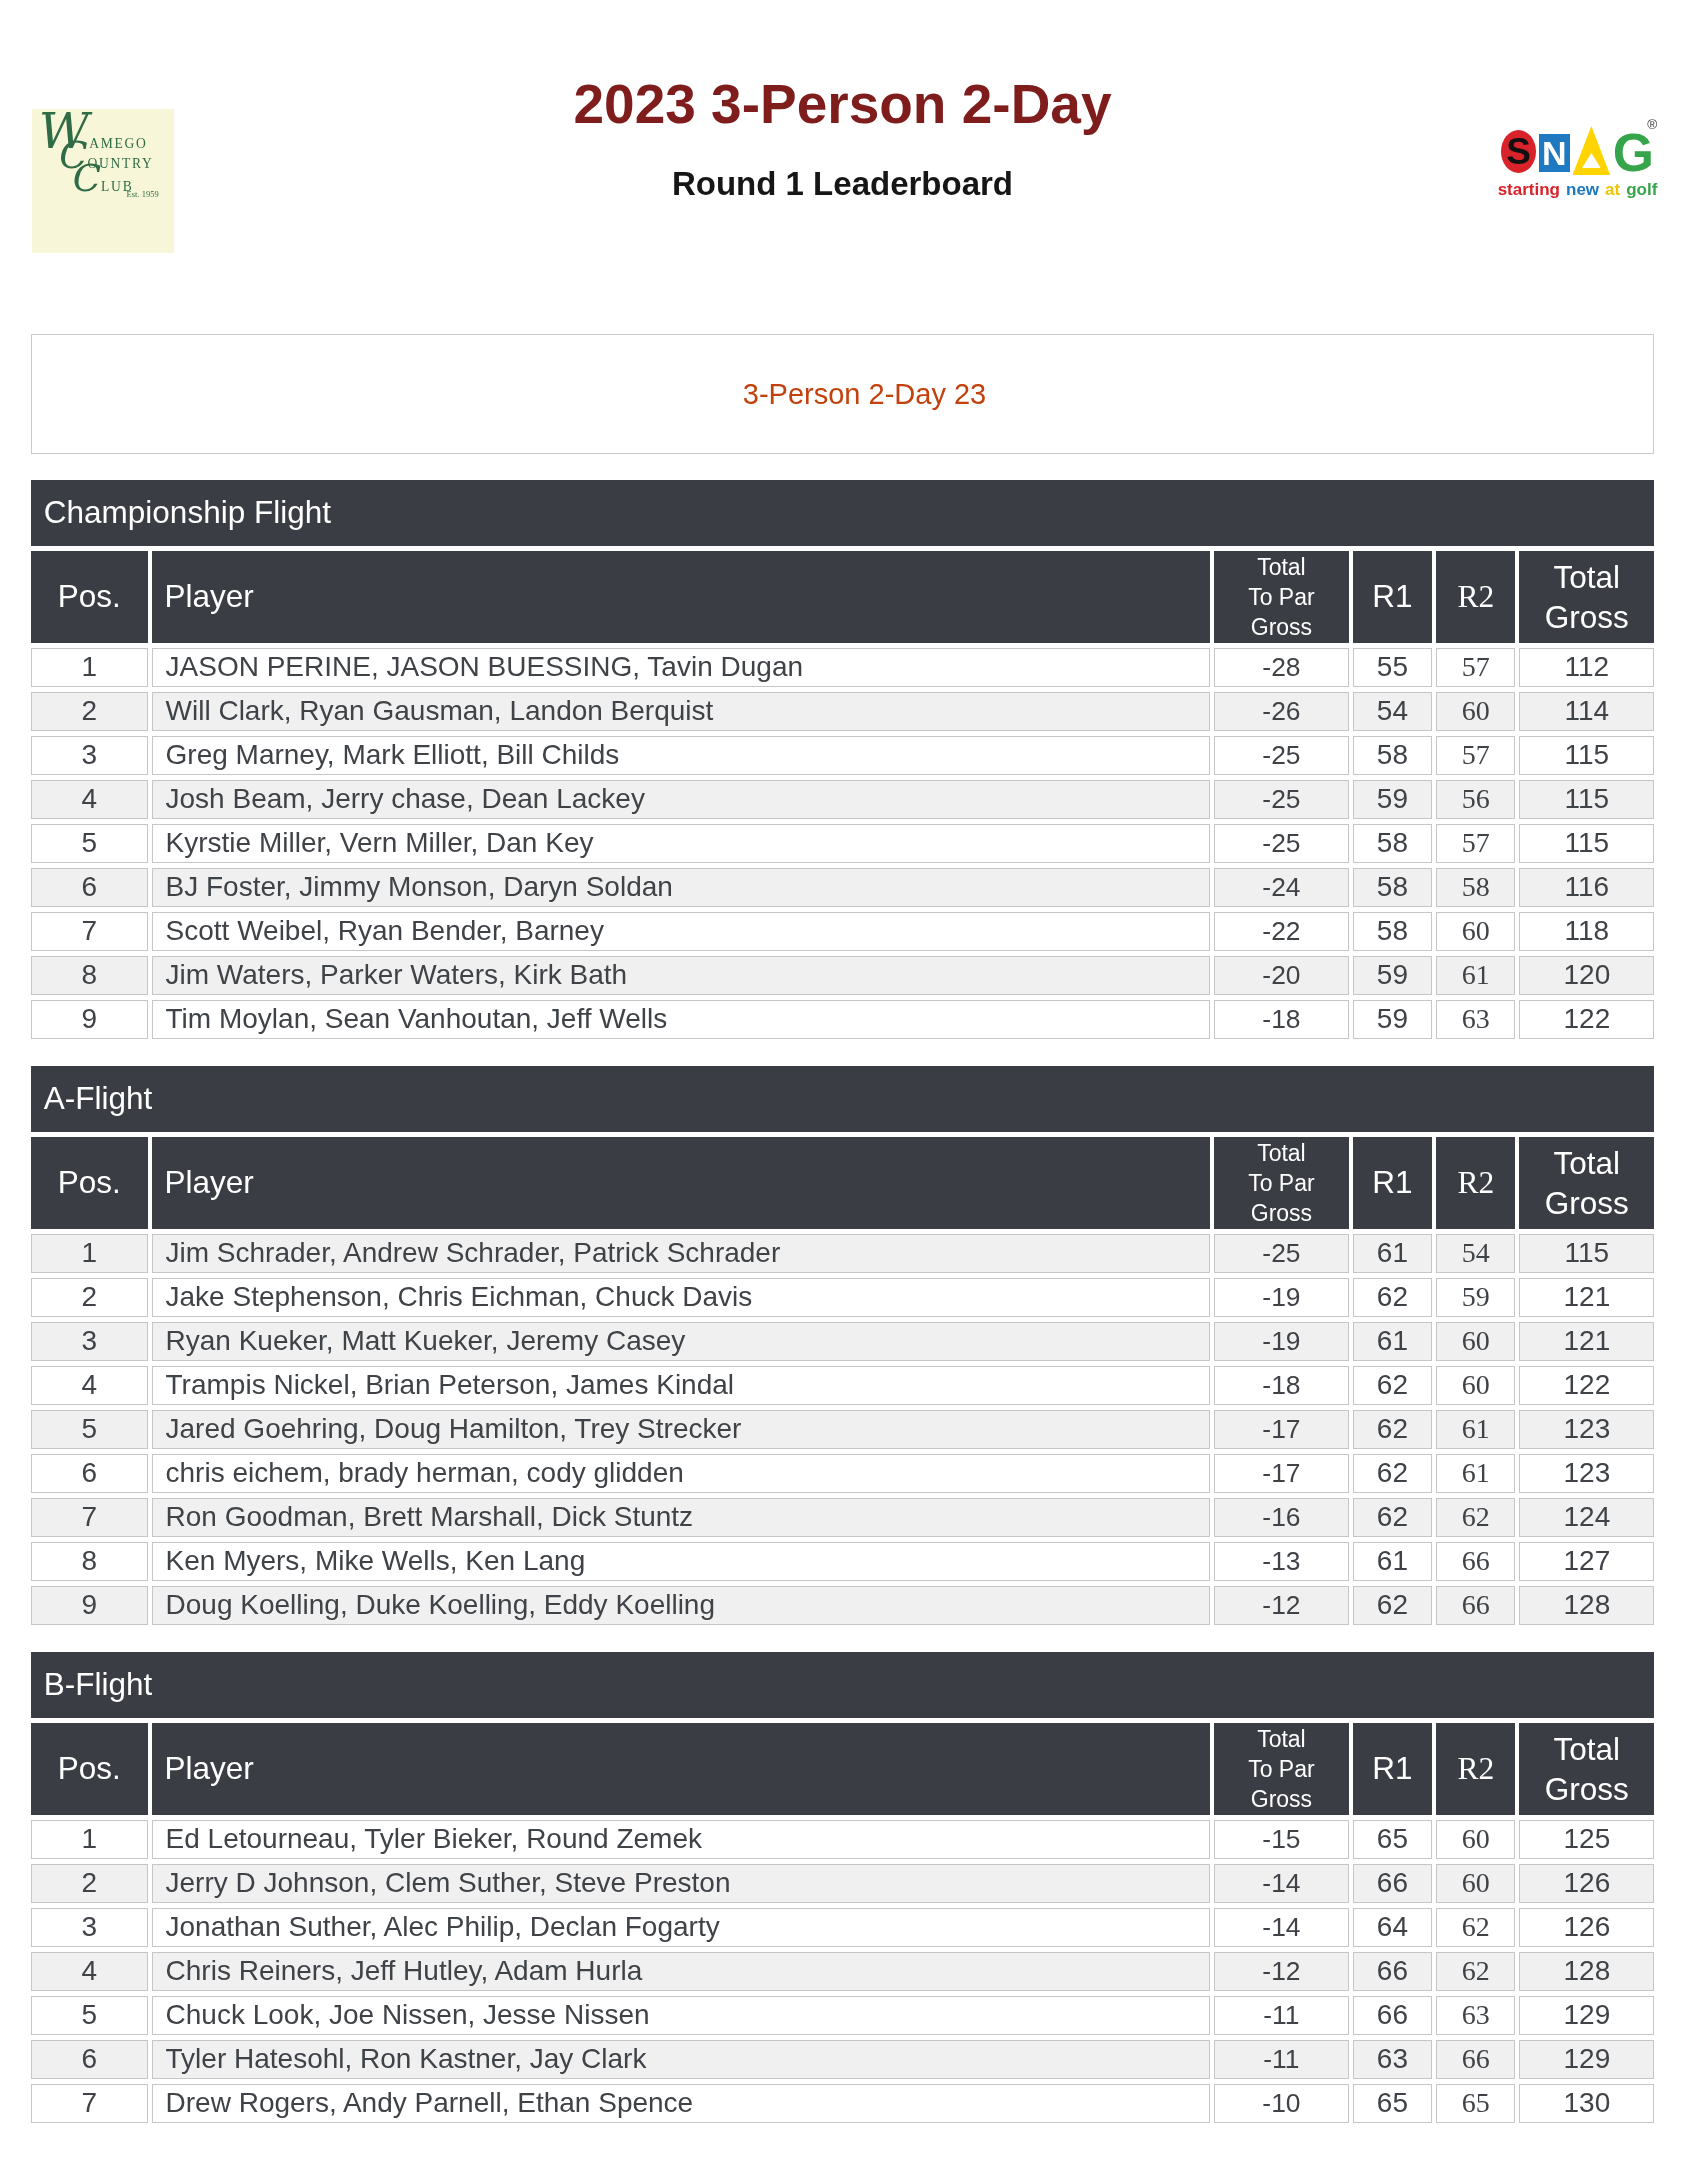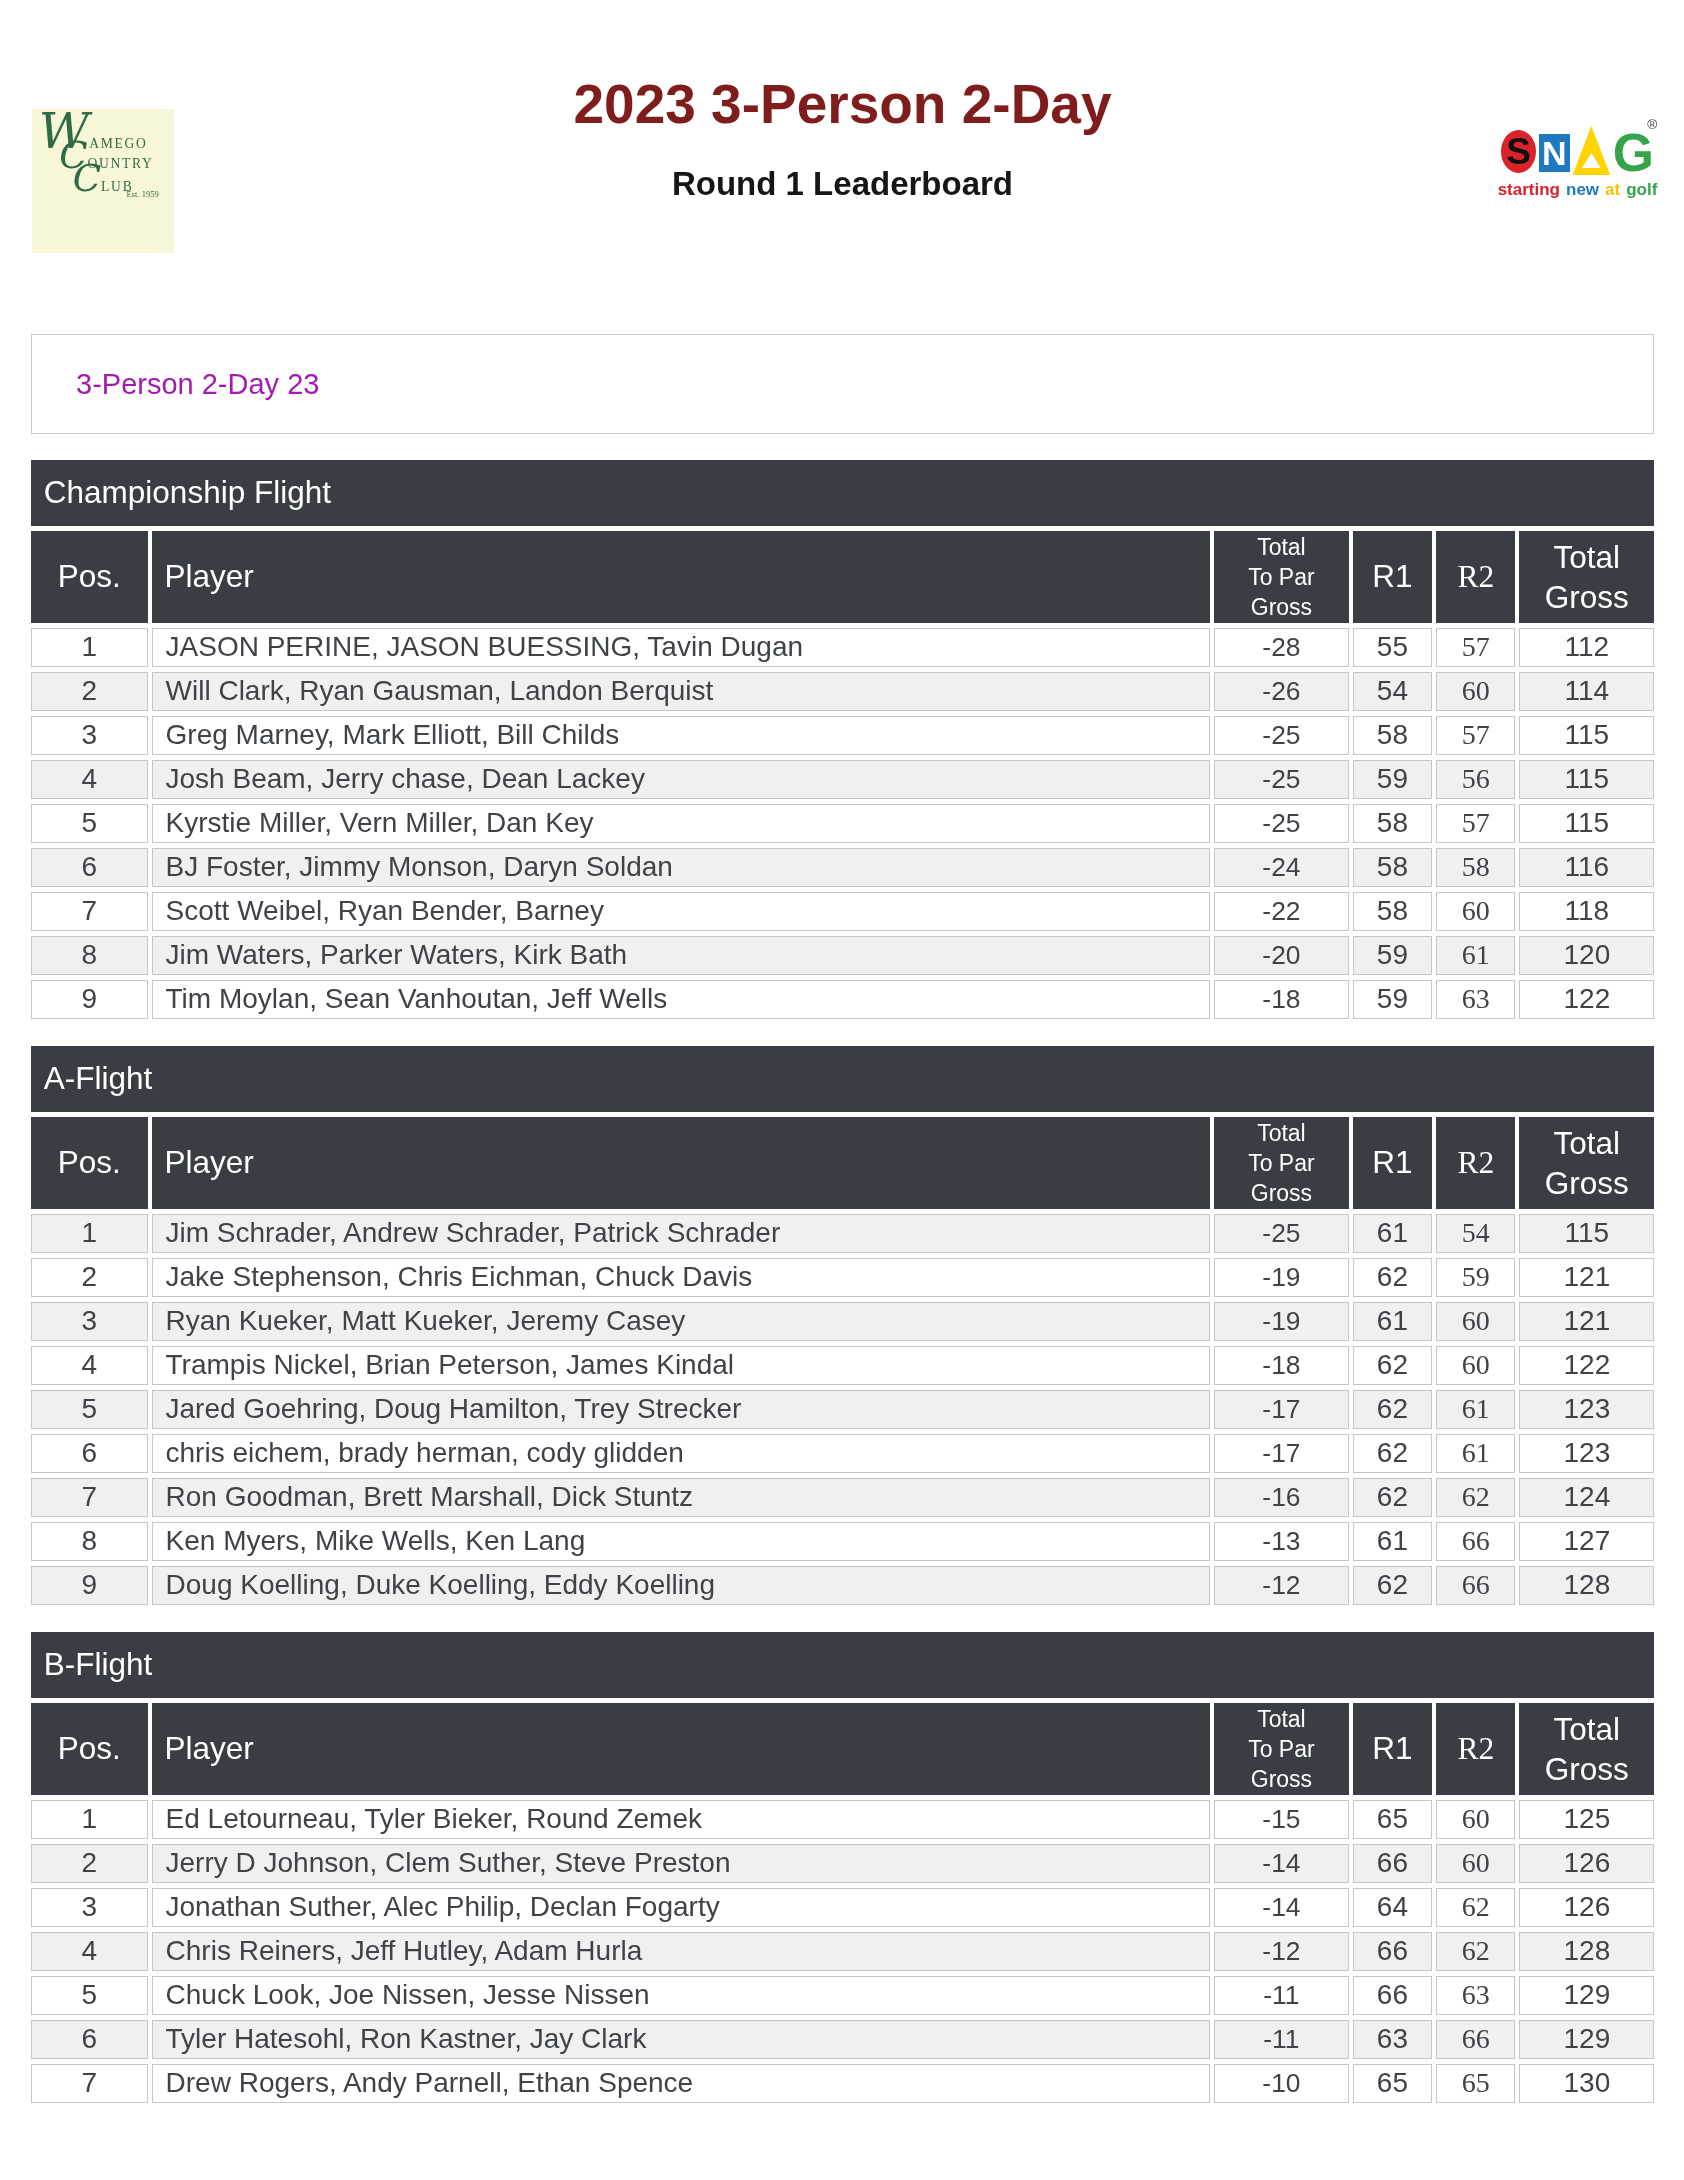--- a/index.html
+++ b/index.html
@@ -62,24 +62,24 @@
     width: 19px; height: 15.3px; background: #ffffff;
     clip-path: polygon(50% 0, 100% 100%, 0 100%);
   }
   .snag-a i { font-style: normal; font-size: 0; }
   .snag-g { font-size: 53px; font-weight: bold; color: #35a44a; line-height: 44px; }
   .snag-r { position: absolute; right: -3.4px; top: -6.8px; font-size: 13.6px; color: #3a3a3a; }
   .snag-tagline { display: flex; justify-content: center; gap: 6px; margin-top: 5.1px; font-size: 17px; font-weight: bold; }
 
   
   .event-box {
-    margin: 0 31px 25.6px 31px; height: 100px;
+    margin: 0 31px 25.6px 31px; height: 120px;
     border: 1.7px solid #cacaca;
     display: flex; align-items: center; padding-left: 44px;
-    font-size: 29px; color: #a21caf; background: #ffffff;
+    font-size: 29px; color: #c2410c; background: #ffffff; justify-content: center;
   }
 
   
   .flights { margin: 0 31px; }
   .flight { margin-bottom: 22px; }
   .flight-bar {
     background: #3a3d44; color: #ffffff;
     height: 66px; display: flex; align-items: center;
     padding-left: 12.8px; font-size: 31.5px;
   }

